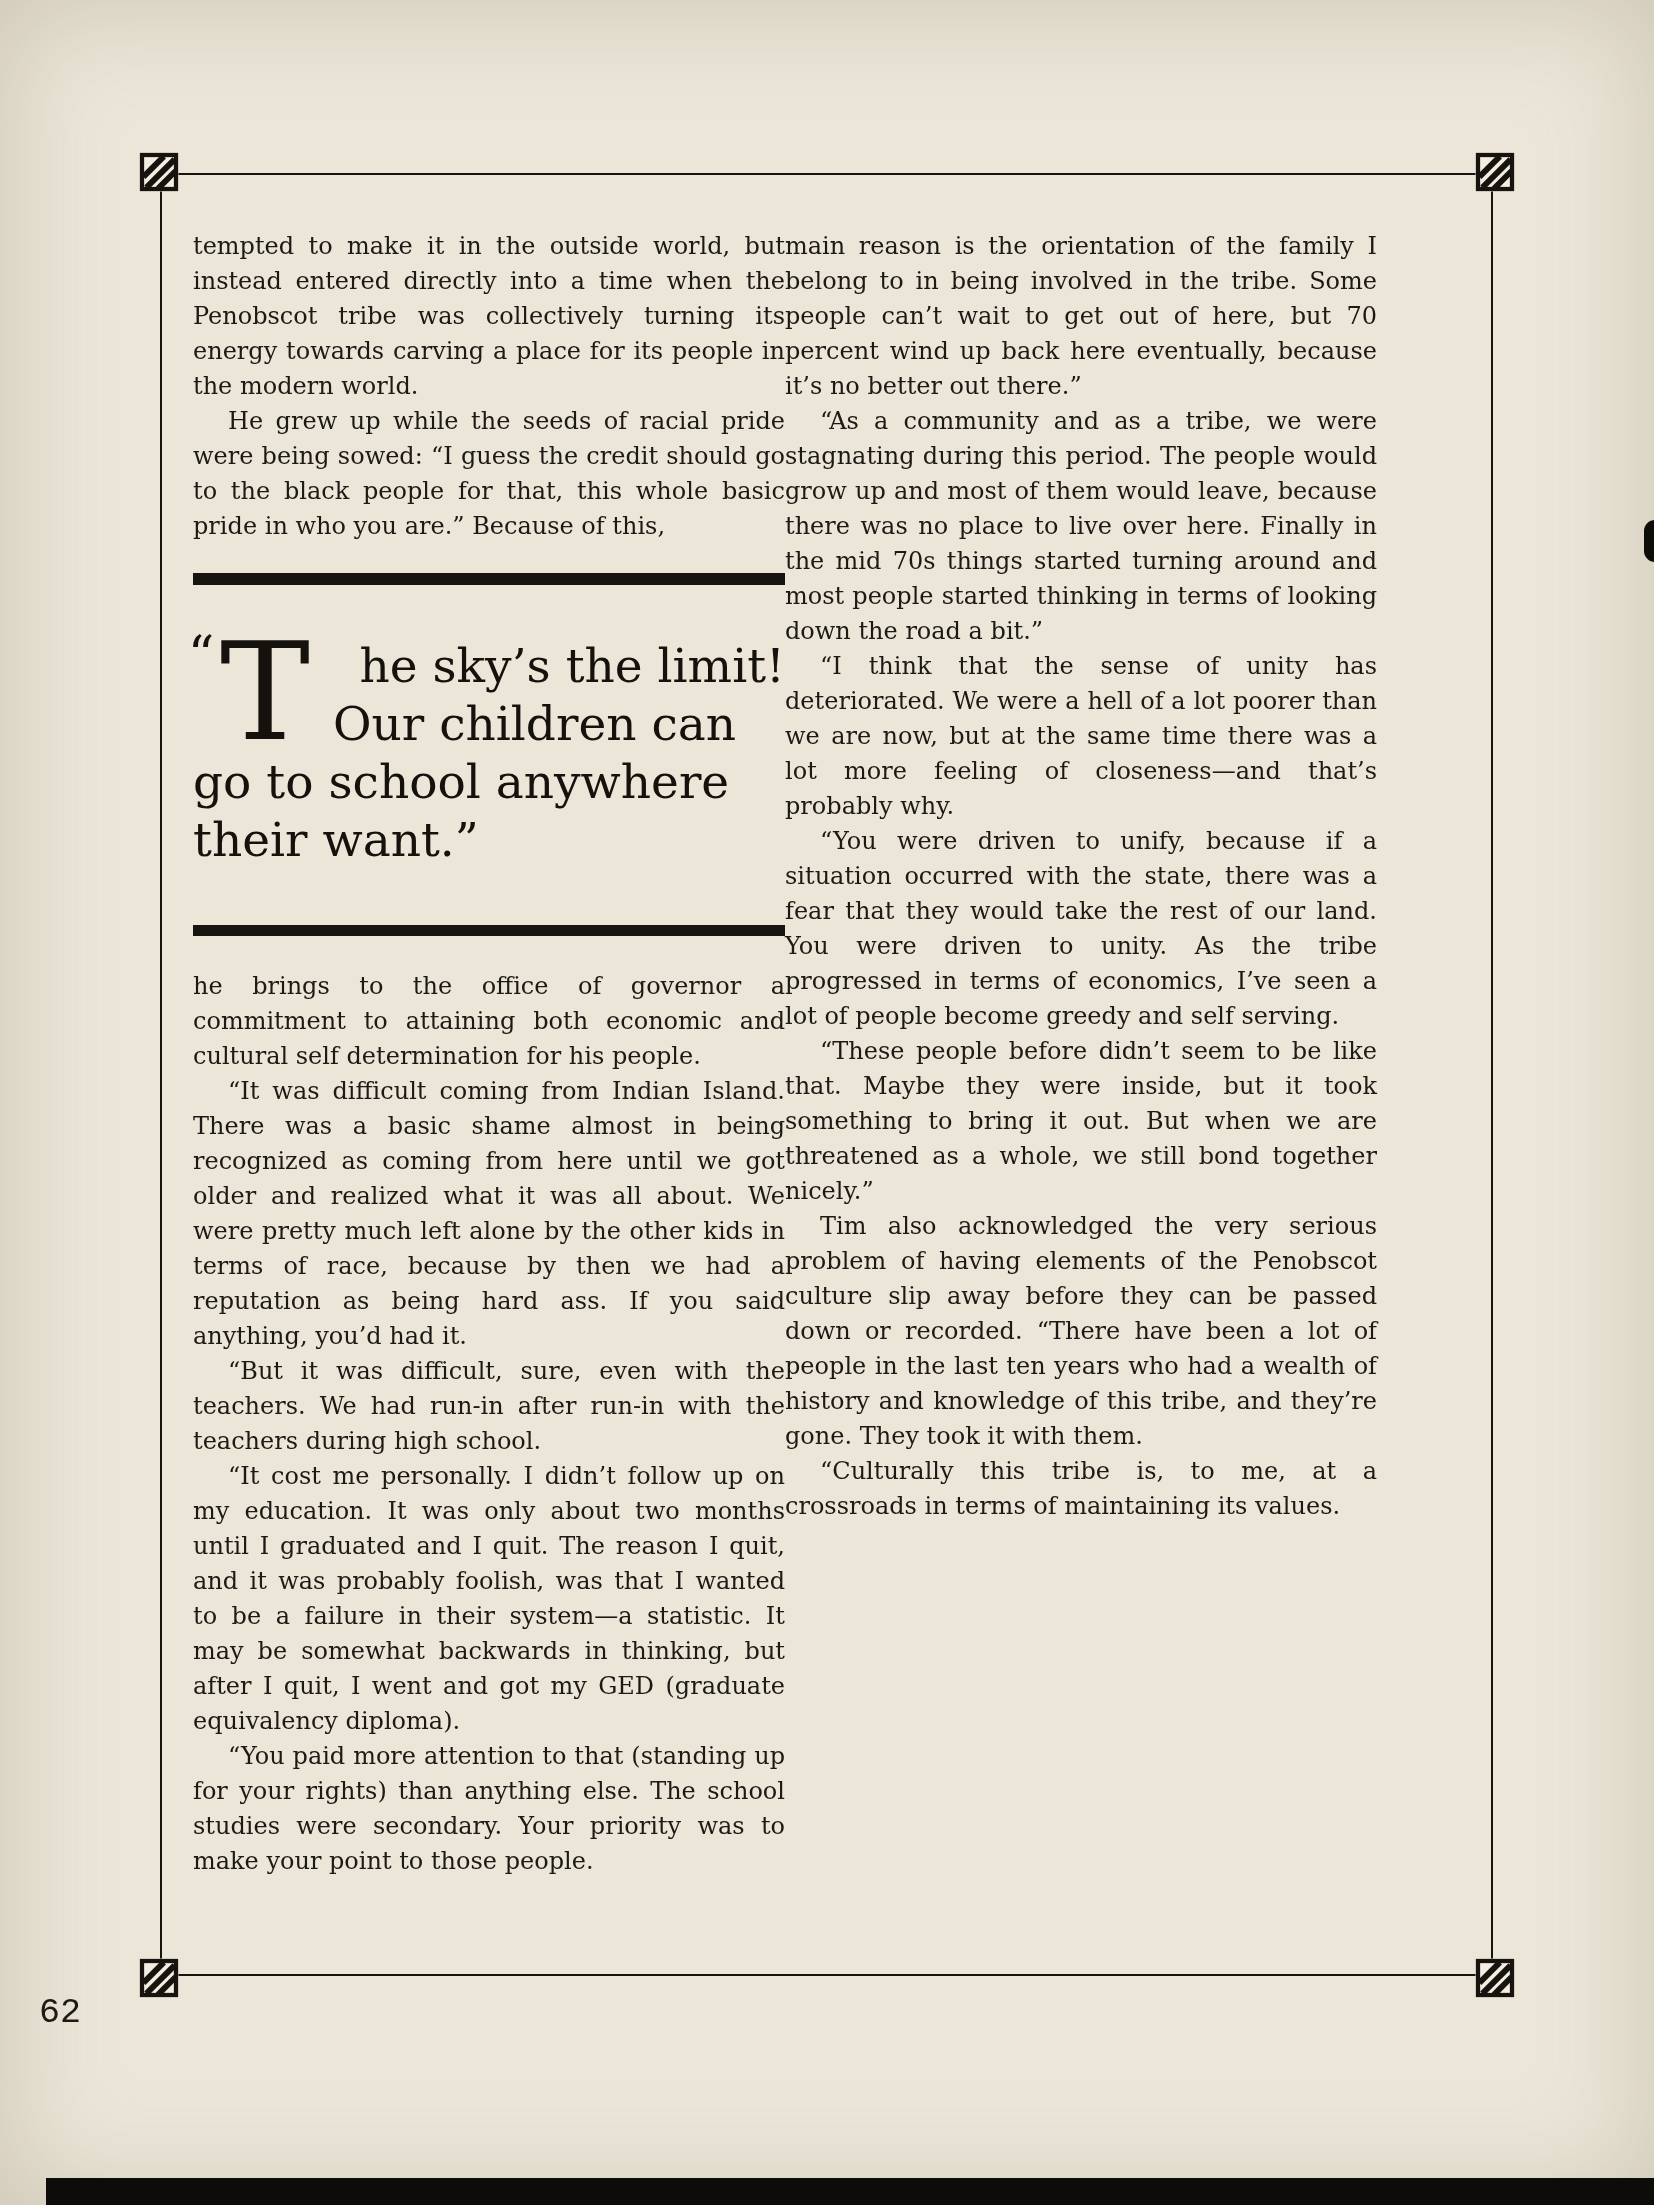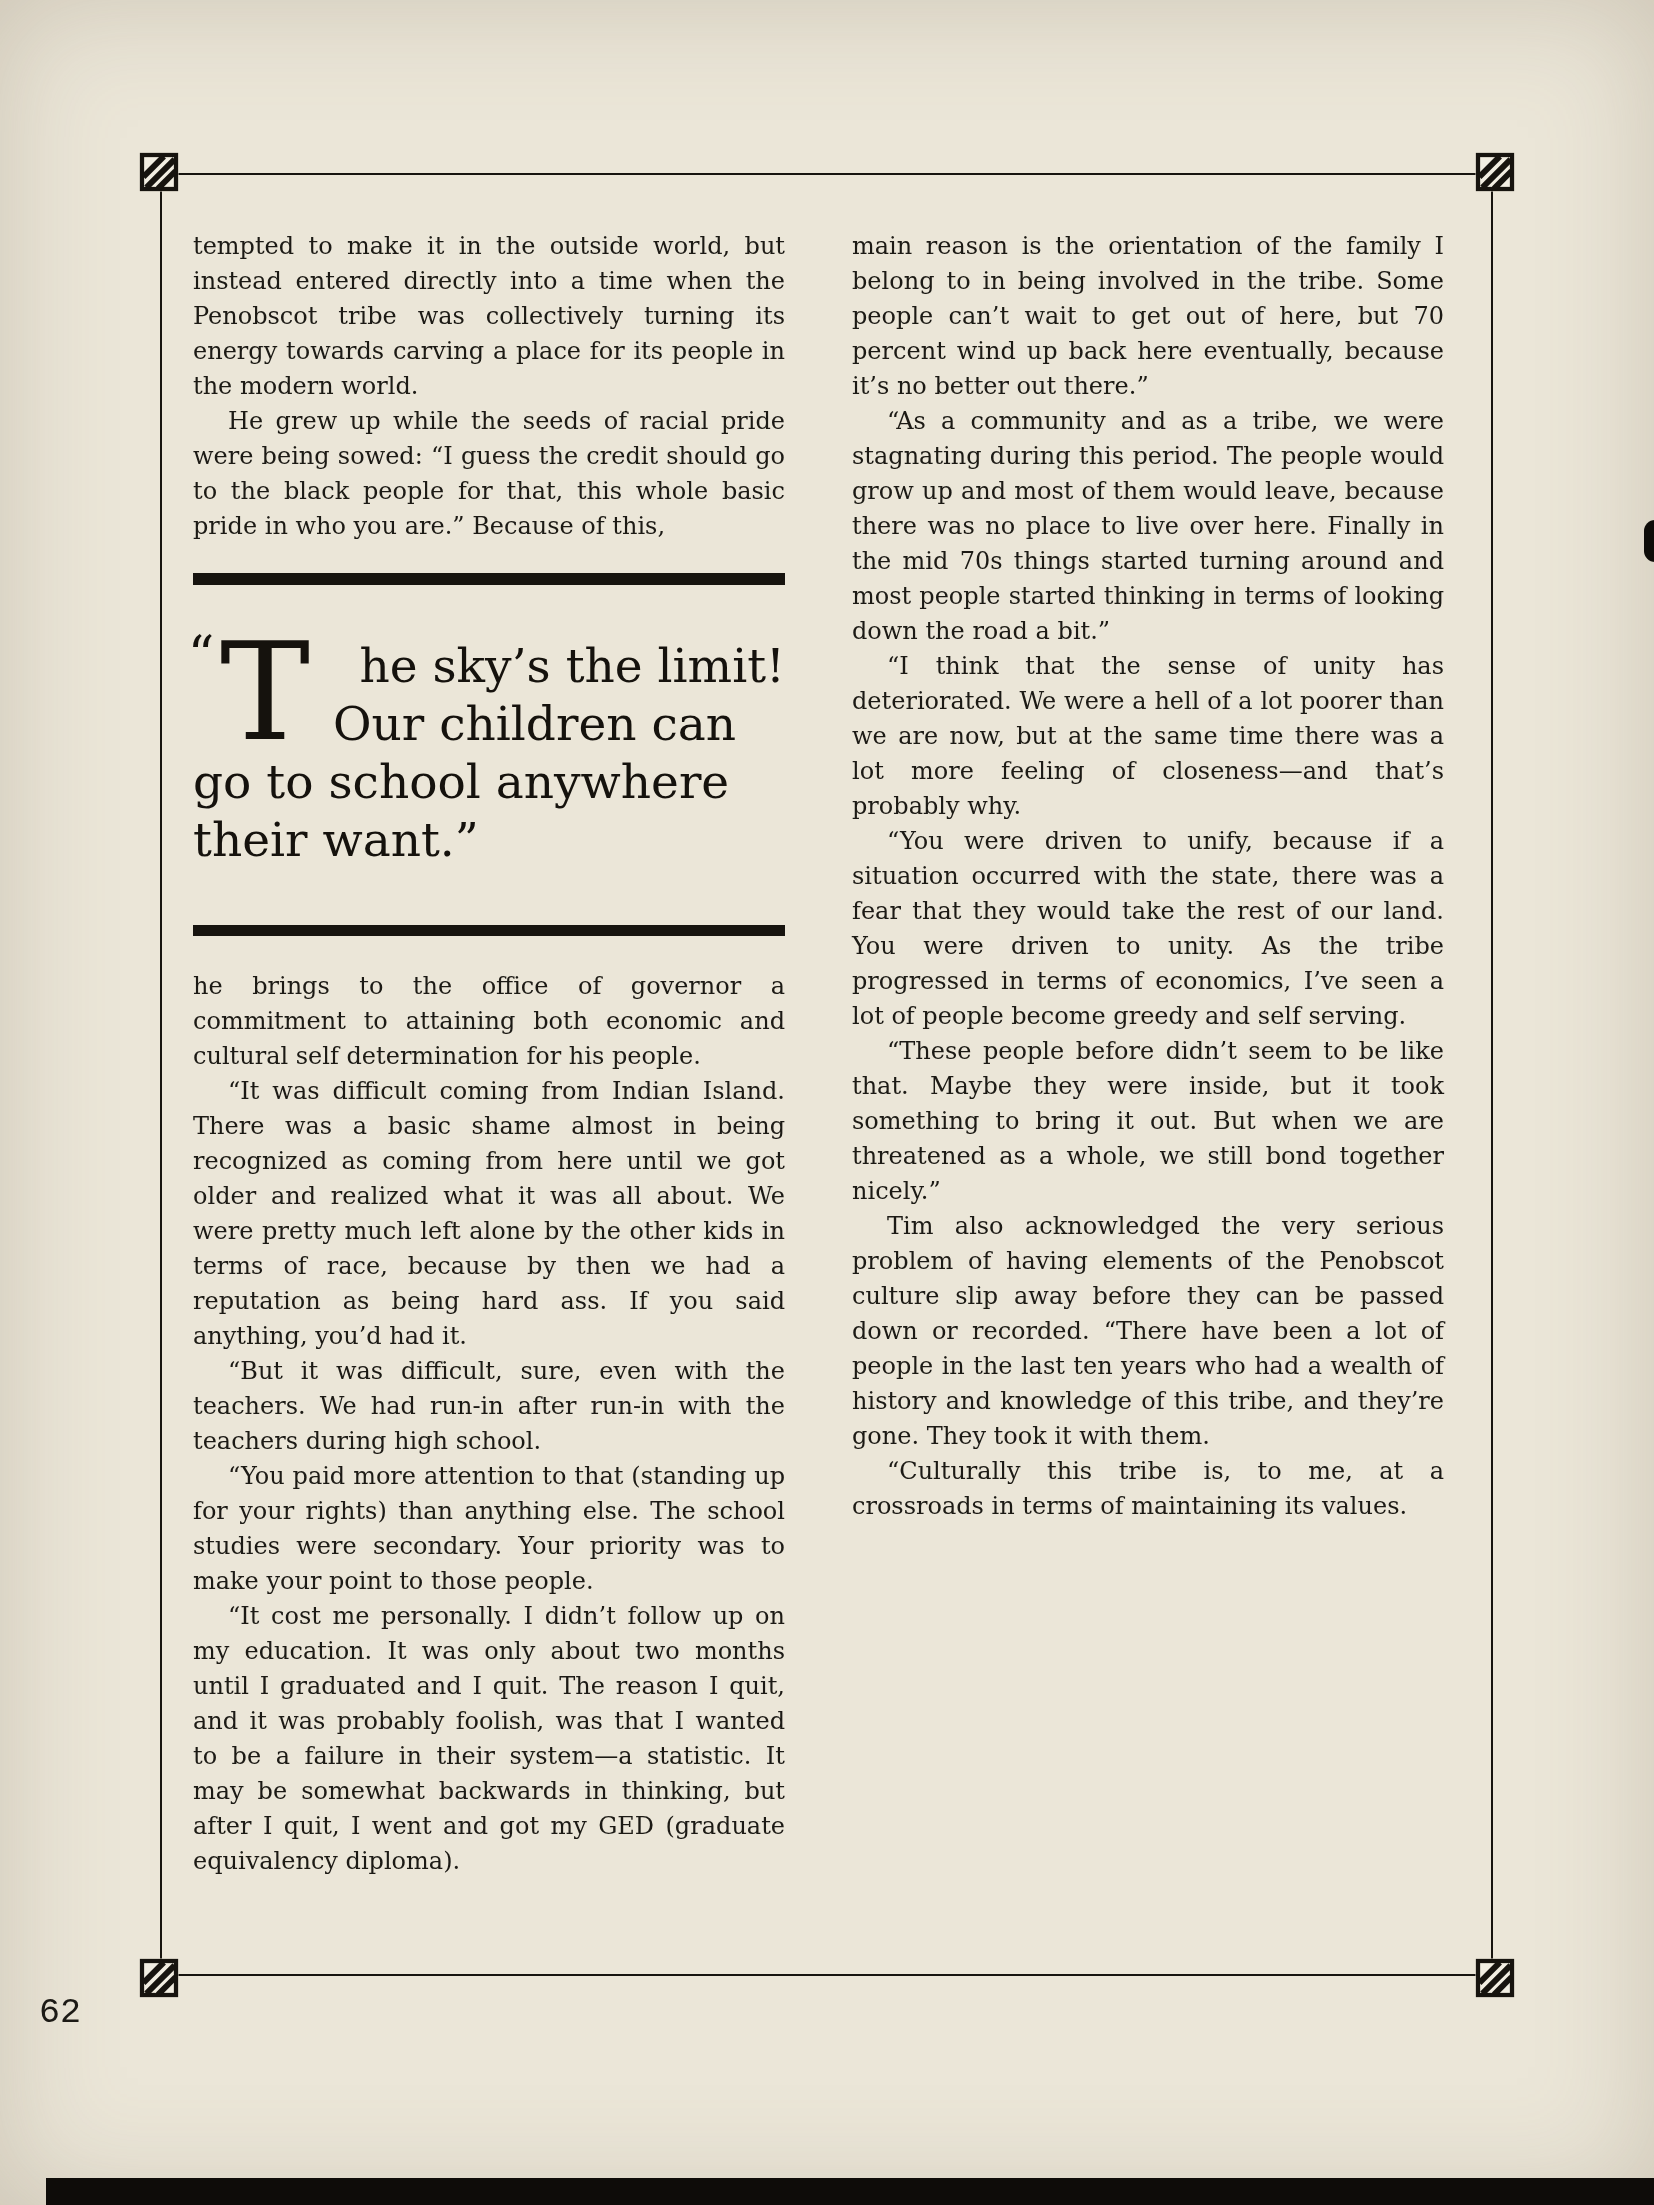--- a/index.html
+++ b/index.html
@@ -42,21 +42,20 @@
   .c-tr { right: -3.5px; top: -3.5px;    transform: translate(50%,-50%); }
   .c-bl { left: -3.5px;  bottom: -3.5px; transform: translate(-50%,50%); }
   .c-br { right: -3.5px; bottom: -3.5px; transform: translate(50%,50%); }
   
   .content {
     position: absolute;
     left: 193px;
     top: 229px;
     width: 1251px;
     display: flex;
-    gap: 67px;
   }
   .col {
     width: 592px;
     font-size: 24px;
     line-height: 35px;
     text-align: justify;
   }
   .para { margin: 0; }
   .para.indent { text-indent: 35px; }
   
@@ -172,22 +171,22 @@
         <div class="pq-line pq-l2">Our children can</div>
         <div class="pq-line">go to school anywhere</div>
         <div class="pq-line">their want.”</div>
       </div>
 
       <div class="rule rule-bottom"></div>
 
       <p class="para">he brings to the office of governor a commitment to attaining both economic and cultural self determination for his people.</p>
       <p class="para indent">“It was difficult coming from Indian Island. There was a basic shame almost in being recognized as coming from here until we got older and realized what it was all about. We were pretty much left alone by the other kids in terms of race, because by then we had a reputation as being hard ass. If you said anything, you’d had it.</p>
       <p class="para indent">“But it was difficult, sure, even with the teachers. We had run-in after run-in with the teachers during high school.</p>
+      <p class="para indent">“It cost me personally. I didn’t follow up on my education. It was only about two months until I graduated and I quit. The reason I quit, and it was probably foolish, was that I wanted to be a failure in their system—a statistic. It may be somewhat backwards in thinking, but after I quit, I went and got my GED (graduate equivalency diploma).</p>
       <p class="para indent">“You paid more attention to that (standing up for your rights) than anything else. The school studies were secondary. Your priority was to make your point to those people.</p>
-      <p class="para indent">“It cost me personally. I didn’t follow up on my education. It was only about two months until I graduated and I quit. The reason I quit, and it was probably foolish, was that I wanted to be a failure in their system—a statistic. It may be somewhat backwards in thinking, but after I quit, I went and got my GED (graduate equivalency diploma).</p>
     </div>
 
     <div class="col">
       <p class="para">main reason is the orientation of the family I belong to in being involved in the tribe. Some people can’t wait to get out of here, but 70 percent wind up back here eventually, because it’s no better out there.”</p>
       <p class="para indent">“As a community and as a tribe, we were stagnating during this period. The people would grow up and most of them would leave, because there was no place to live over here. Finally in the mid 70s things started turning around and most people started thinking in terms of looking down the road a bit.”</p>
       <p class="para indent">“I think that the sense of unity has deteriorated. We were a hell of a lot poorer than we are now, but at the same time there was a lot more feeling of closeness—and that’s probably why.</p>
       <p class="para indent">“You were driven to unify, because if a situation occurred with the state, there was a fear that they would take the rest of our land. You were driven to unity. As the tribe progressed in terms of economics, I’ve seen a lot of people become greedy and self serving.</p>
       <p class="para indent">“These people before didn’t seem to be like that. Maybe they were inside, but it took something to bring it out. But when we are threatened as a whole, we still bond together nicely.”</p>
       <p class="para indent">Tim also acknowledged the very serious problem of having elements of the Penobscot culture slip away before they can be passed down or recorded. “There have been a lot of people in the last ten years who had a wealth of history and knowledge of this tribe, and they’re gone. They took it with them.</p>
       <p class="para indent">“Culturally this tribe is, to me, at a crossroads in terms of maintaining its values.</p>

